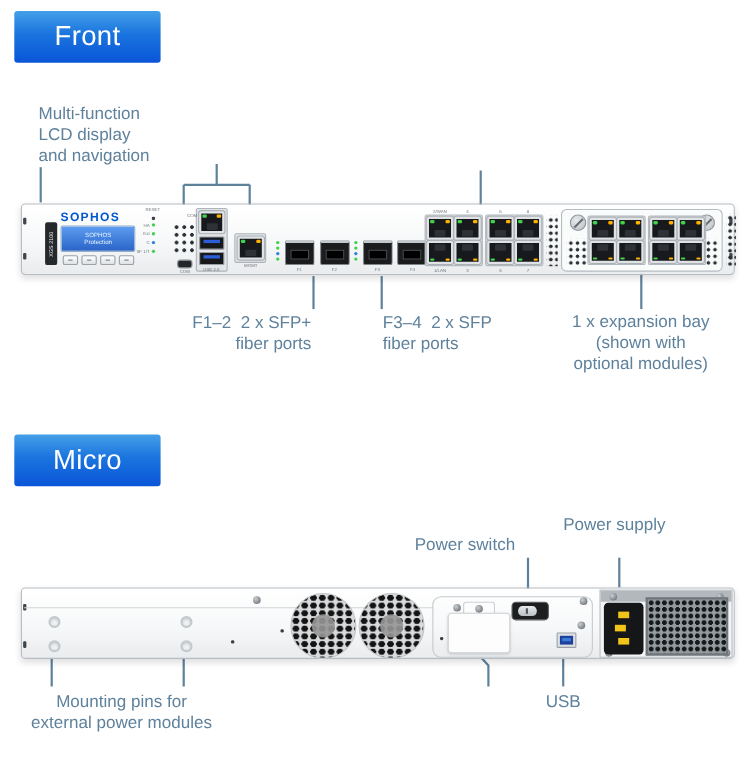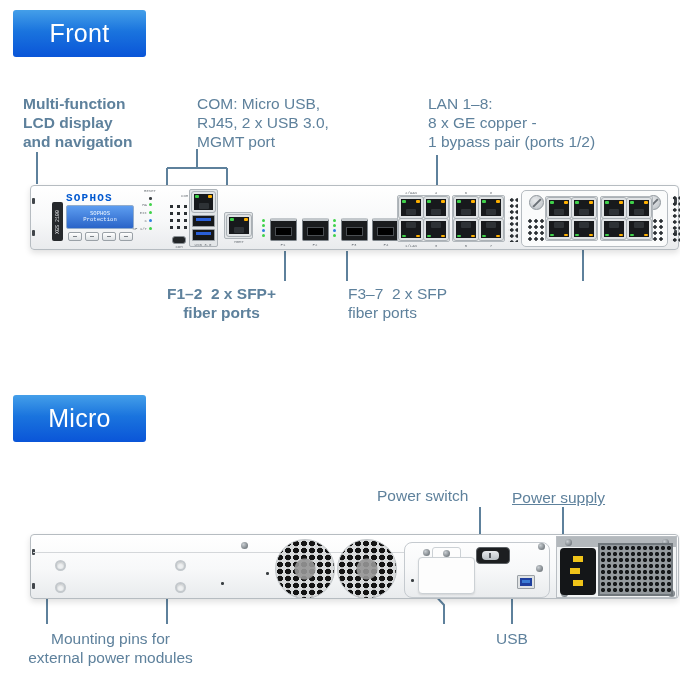--- a/index.html
+++ b/index.html
@@ -6,28 +6,28 @@
   .stage{position:relative;width:680px;height:697px;background:#fff;overflow:hidden;
          font-family:"Liberation Sans",sans-serif;}
   
   .btn{position:absolute;left:13px;width:133px;height:47px;border-radius:3px;
        background:linear-gradient(180deg,#449fe9 0%,#1a74de 45%,#0a55d8 100%);
        color:#fff;font-size:25px;display:flex;align-items:center;justify-content:center;
        letter-spacing:.3px;}
   
   .callout{position:absolute;color:#5e819c;font-size:15.5px;line-height:19px;
            white-space:pre-wrap;}
-  .ra{text-align:center;font-weight:bold;} .ct{text-align:center;}
+  .ra{text-align:right;} .ct{text-align:center;}
   
   svg.lines{position:absolute;left:0;top:0;pointer-events:none;}
   
-  .panel{position:absolute;left:30px;width:649px;height:65px;border-radius:4px;
+  .panel{position:absolute;left:19px;width:649px;height:65px;border-radius:4px;
          border:1px solid #b6bcc1;box-sizing:border-box;
          background:linear-gradient(180deg,#ffffff 0%,#f7f8f9 55%,#e9ebed 100%);
-         box-shadow:0 3px 6px rgba(0,0,0,.12);font-family:Liberation Mono, monospace;}
+         box-shadow:0 3px 6px rgba(0,0,0,.12);}
   .emark{position:absolute;width:3px;height:6px;background:#41464b;border-radius:1px;}
   
   .badge{position:absolute;background:#26292c;border-radius:2px;display:flex;
          align-items:center;justify-content:center;}
   .badge span{color:#e8eaec;font-size:9px;transform:rotate(-90deg) scale(.55);white-space:nowrap;}
   .logo{position:absolute;color:#0058d0;font-weight:bold;font-size:11px;letter-spacing:1.2px;}
   .lcd{position:absolute;background:linear-gradient(180deg,#5d9df0,#2a64c8);
        border:1px solid #92accc;border-radius:2px;display:flex;align-items:center;
        justify-content:center;text-align:center;}
   .lcd span{color:#eaf4ff;font-size:9px;line-height:10px;transform:scale(.62);white-space:pre-wrap;}
@@ -96,29 +96,23 @@
       <path d="M480 507 V543"></path>
       <path d="M563 507 V534"></path>
       <path d="M47 598 V624 M167 598 V624"></path>
       <path d="M433 593 L444 605 V624"></path>
       <path d="M512 588 V624"></path>
     </g>
   </svg>
 
   <div class="btn" style="top:10px;">Front</div>
 
-  <div class="callout" style="left:23px;top:94px;width:160px;font-weight:bold;">Multi-function
+  <div class="callout" style="left:35px;top:94px;width:160px;">Multi-function
 LCD display
 and navigation</div>
-  <div class="callout" style="left:197px;top:94px;width:180px;">COM: Micro USB,
-RJ45, 2 x USB 3.0,
-MGMT port</div>
-  <div class="callout" style="left:428px;top:94px;width:220px;">LAN 1–8:
-8 x GE copper -
-1 bypass pair (ports 1/2)</div>
 
   <div class="panel" style="top:185px;">
     <div class="emark" style="left:1px;top:12px;"></div>
     <div class="emark" style="left:1px;top:44px;"></div>
     <div class="emark" style="right:1px;top:12px;"></div>
     <div class="emark" style="right:1px;top:44px;"></div>
 
     <div class="badge" style="left:21px;top:16px;width:11px;height:39px;">
       <span>XGS 2100</span>
     </div>
@@ -269,27 +263,30 @@
             <i class="g"></i>
             <i class="a"></i>
           </div>
       </div>
     </div>
     <div class="dots" style="left:640px;top:8px;width:9px;height:48px;background-size:5.5px 6px;"></div>
   </div>
 
   <div class="callout ra" style="left:160px;top:284px;width:123px;">F1–2  2 x SFP+
 fiber ports</div>
-  <div class="callout" style="left:348px;top:284px;width:130px;">F3–7  2 x SFP
+  <div class="callout" style="left:348px;top:284px;width:130px;">F3–4  2 x SFP
 fiber ports</div>
+  <div class="callout ct" style="left:505px;top:283px;width:155px;">1 x expansion bay
+(shown with
+optional modules)</div>
 
   <div class="btn" style="top:395px;">Micro</div>
 
   <div class="callout" style="left:377px;top:486px;width:120px;">Power switch</div>
-  <div class="callout" style="left:512px;top:488px;width:120px;text-decoration:underline;">Power supply</div>
+  <div class="callout" style="left:512px;top:468px;width:120px;">Power supply</div>
 
   <div class="panel" style="top:534px;">
     <div class="emark" style="left:1px;top:14px;"></div>
     <div class="emark" style="left:1px;top:48px;"></div>
     <div class="seam" style="left:2px;top:17px;width:372px;"></div>
 
     <div class="pin" style="left:24px;top:25px;"></div>
     <div class="pin" style="left:24px;top:47px;"></div>
     <div class="pin" style="left:144px;top:25px;"></div>
     <div class="pin" style="left:144px;top:47px;"></div>

